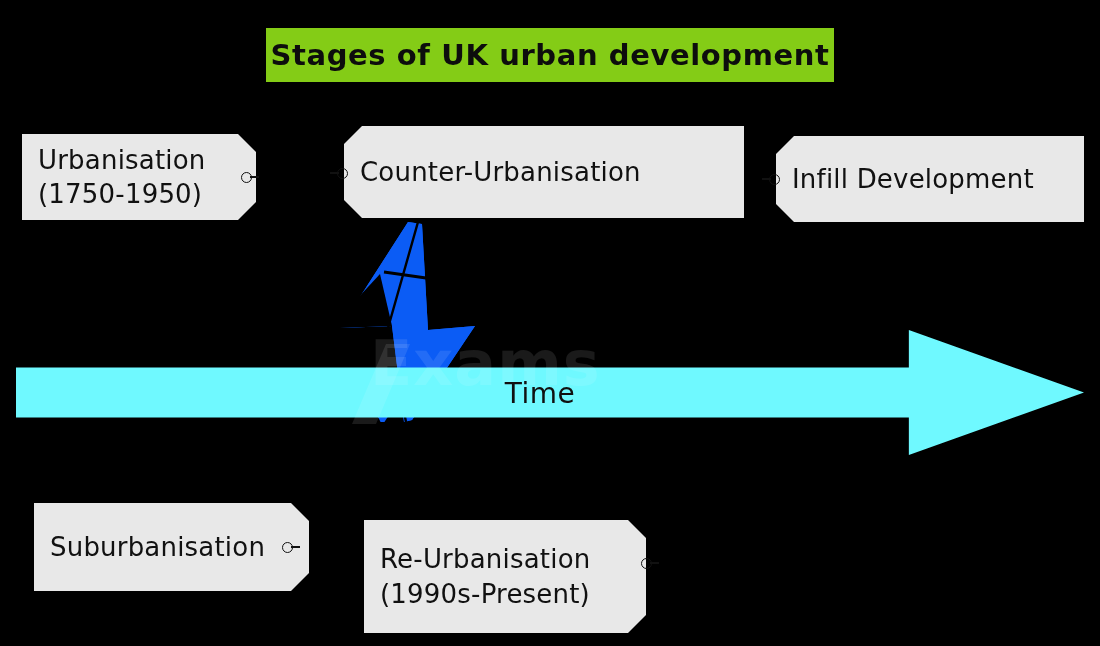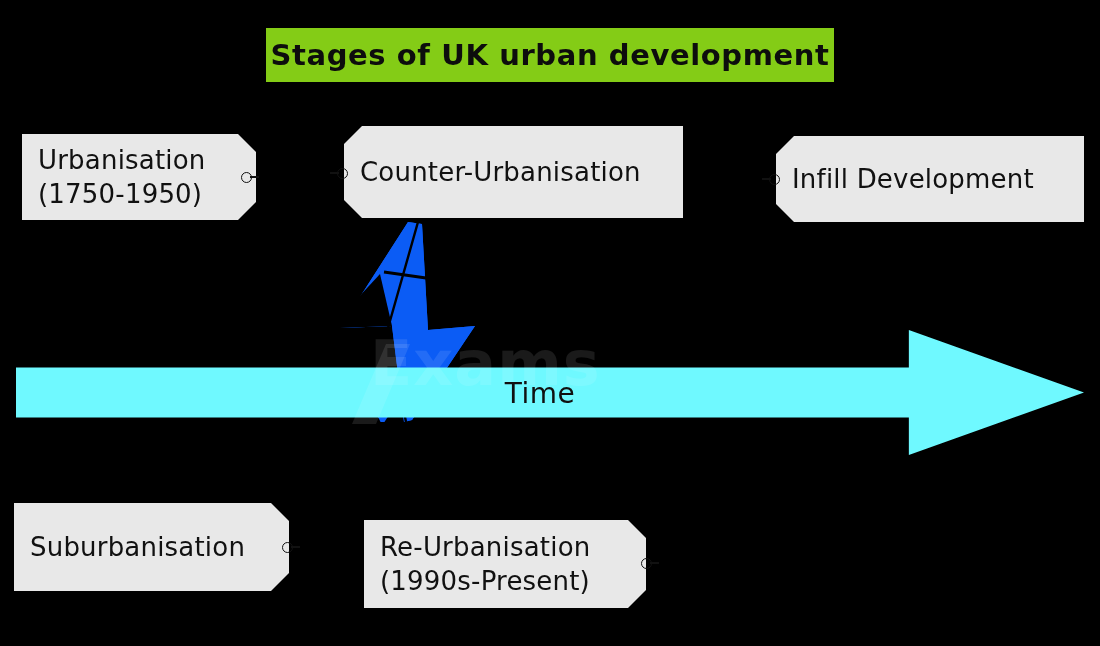--- a/index.html
+++ b/index.html
@@ -196,21 +196,21 @@
     <span class="title-text">Stages of UK urban development</span>
   </div>
 
   <div class="tag notch-right" style="left:22px; top:134px; width:234px; height:86px;">
     <span class="line">Urbanisation</span>
     <span class="line">(1750-1950)</span>
   </div>
   <div class="tag-hole" style="left:241px; top:172px;"></div>
   <div class="tag-stub" style="left:250px; top:176px;"></div>
 
-  <div class="tag notch-left" style="left:344px; top:126px; width:339px; height:92px;gap:17px;">
+  <div class="tag notch-left" style="left:344px; top:126px; width:400px; height:92px;gap:17px;">
     <span class="line">Counter-Urbanisation</span>
   </div>
   <div class="tag-hole" style="left:337px; top:168px;"></div>
   <div class="tag-stub" style="left:330px; top:172px;"></div>
 
   <div class="tag notch-left" style="left:776px; top:136px; width:308px; height:86px;">
     <span class="line">Infill Development</span>
   </div>
   <div class="tag-hole" style="left:769px; top:174px;"></div>
   <div class="tag-stub" style="left:762px; top:178px;"></div>
@@ -236,26 +236,26 @@
   <div class="watermark-slash">
     <svg width="60" height="80" viewBox="0 0 60 80" xmlns="http://www.w3.org/2000/svg">
       <polygon points="34,0 58,0 24,80 0,80" fill="rgba(255,255,255,0.10)"></polygon>
     </svg>
   </div>
 
   <div class="time-label">
     <span class="time-text">Time</span>
   </div>
 
-  <div class="tag notch-right" style="left:14px; top:503px; width:275px; height:88px;">
+  <div class="tag notch-right" style="left:34px; top:503px; width:275px; height:88px;">
     <span class="line">Suburbanisation</span>
   </div>
   <div class="tag-hole" style="left:282px; top:542px;"></div>
   <div class="tag-stub" style="left:291px; top:546px;"></div>
 
-  <div class="tag notch-right" style="left:364px; top:520px; width:282px; height:88px;">
+  <div class="tag notch-right" style="left:364px; top:520px; width:282px; height:113px;">
     <span class="line">Re-Urbanisation</span>
     <span class="line">(1990s-Present)</span>
   </div>
   <div class="tag-hole" style="left:641px; top:558px;"></div>
   <div class="tag-stub" style="left:650px; top:562px;"></div>
 
 </div>
 
 </body></html>

